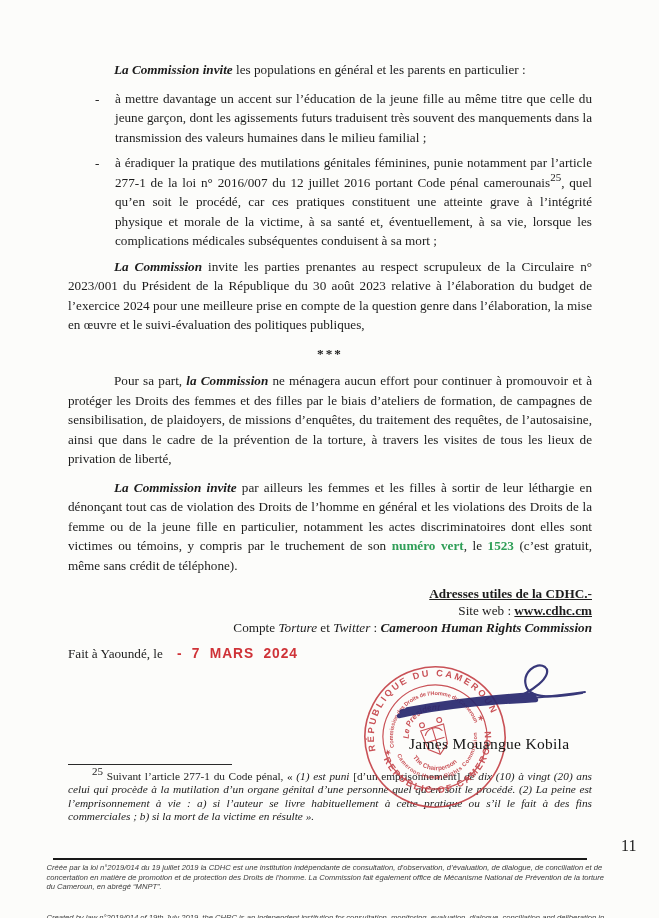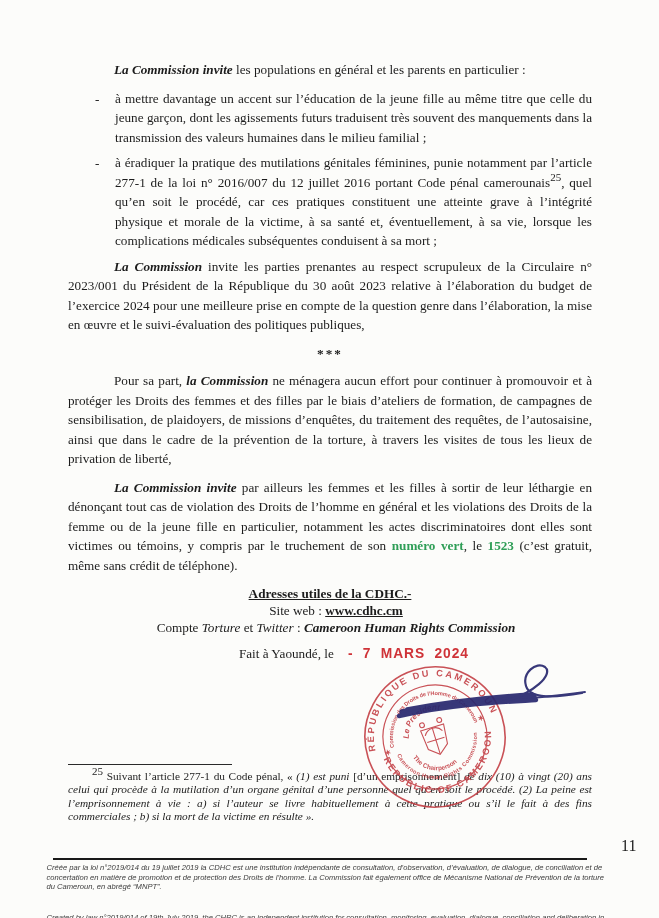--- a/index.html
+++ b/index.html
@@ -20,25 +20,25 @@
   .bullet{margin:0 0 6px;padding-left:47px;position:relative;text-indent:0;}
   .dash{position:absolute;left:27px;top:0;}
   .stars{text-align:center;font-weight:bold;margin:2px 0 8px;letter-spacing:2px;text-indent:0;}
   .bi{font-weight:bold;font-style:italic;}
   .b{font-weight:bold;}
   .i{font-style:italic;}
   .bu{font-weight:bold;text-decoration:underline;}
   .green{color:var(--green,#2f9e57);font-weight:bold;}
   .sup{vertical-align:super;font-size:11px;line-height:0;margin-top:36px;}
   
-  .addresses{margin-top:10px;text-align:center;}
+  .addresses{margin-top:10px;text-align:right;}
   .addr-title{font-weight:bold;text-decoration:underline;line-height:17px;}
   .addr-line{line-height:17px;margin-left:12px;}
   
-  .dateline{margin-top:7px;text-align:center;margin-right:-58px;white-space:nowrap;}
+  .dateline{margin-top:7px;text-align:left;margin-right:-58px;white-space:nowrap;}
   .date-stamp{
     display:inline-block;color:var(--date-red,#d03338);
     font-family:"Liberation Sans", sans-serif;font-weight:bold;font-size:15px;
     letter-spacing:1px;word-spacing:5px;transform:scaleX(.92);transform-origin:left center;
     margin-left:14px;
   }
   
   .stamp-svg{position:absolute;left:360px;top:661px;z-index:3;opacity:.88;}
   .signature-svg{position:absolute;left:382px;top:652px;z-index:4;}
   .signatory-name{
@@ -137,20 +137,21 @@
   <svg class="signature-svg" width="212" height="84" viewBox="0 0 212 84">
     <g fill="none" stroke="#28286f" stroke-linecap="round" opacity="0.92">
       <path d="M 20,60 C 60,52 120,46 152,44" stroke-width="5.5"></path>
       <path d="M 17,64 C 70,52 122,50 154,48" stroke-width="4.5"></path>
       <path d="M 25,57 C 72,48 116,44 150,42" stroke-width="3.5"></path>
       <path d="M 120,50 C 152,42 172,22 163,15 C 154,9 140,21 144,34 C 148,47 172,46 200,41" stroke-width="2.2"></path>
       <path d="M 150,46 C 170,44 188,42 203,40" stroke-width="1.8"></path>
     </g>
   </svg>
 
+  <div class="signatory-name">James Mouangue Kobila</div>
 
   <div class="footnote-block">
     <div class="footnote-rule"></div>
     <div class="footnote-text"><span class="sup">25</span><span> Suivant l’article 277-1 du Code pénal, « </span><span class="i">(1) est puni</span><span> [d’un emprisonnement] </span><span class="i">de dix (10) à vingt (20) ans celui qui procède à la mutilation d’un organe génital d’une personne quel qu’en soit le procédé. (2) La peine est l’emprisonnement à vie : a) si l’auteur se livre habituellement à cette pratique ou s’il le fait à des fins commerciales ; b) si la mort de la victime en résulte ».</span></div>
   </div>
 
   <div class="page-number">11</div>
 
   <div class="footer">
     <div class="footer-rule"></div>

